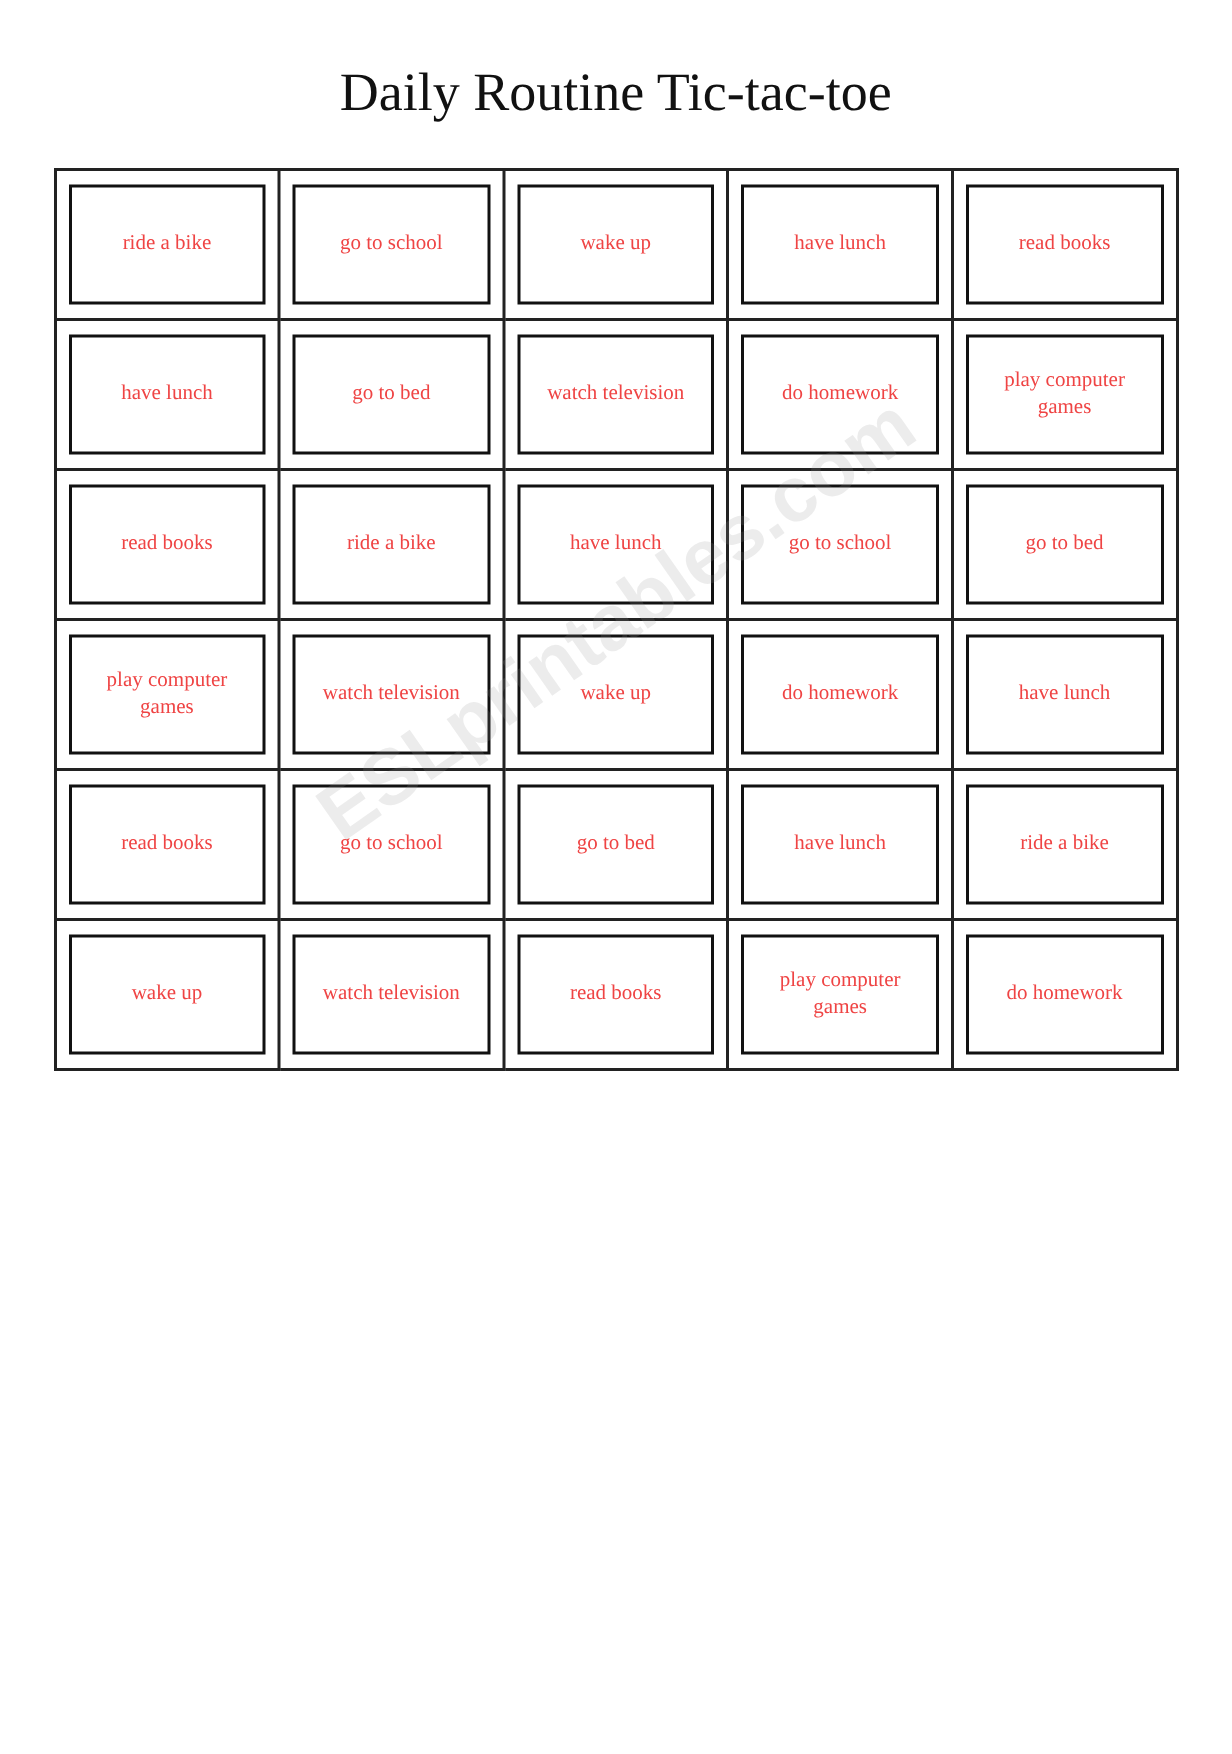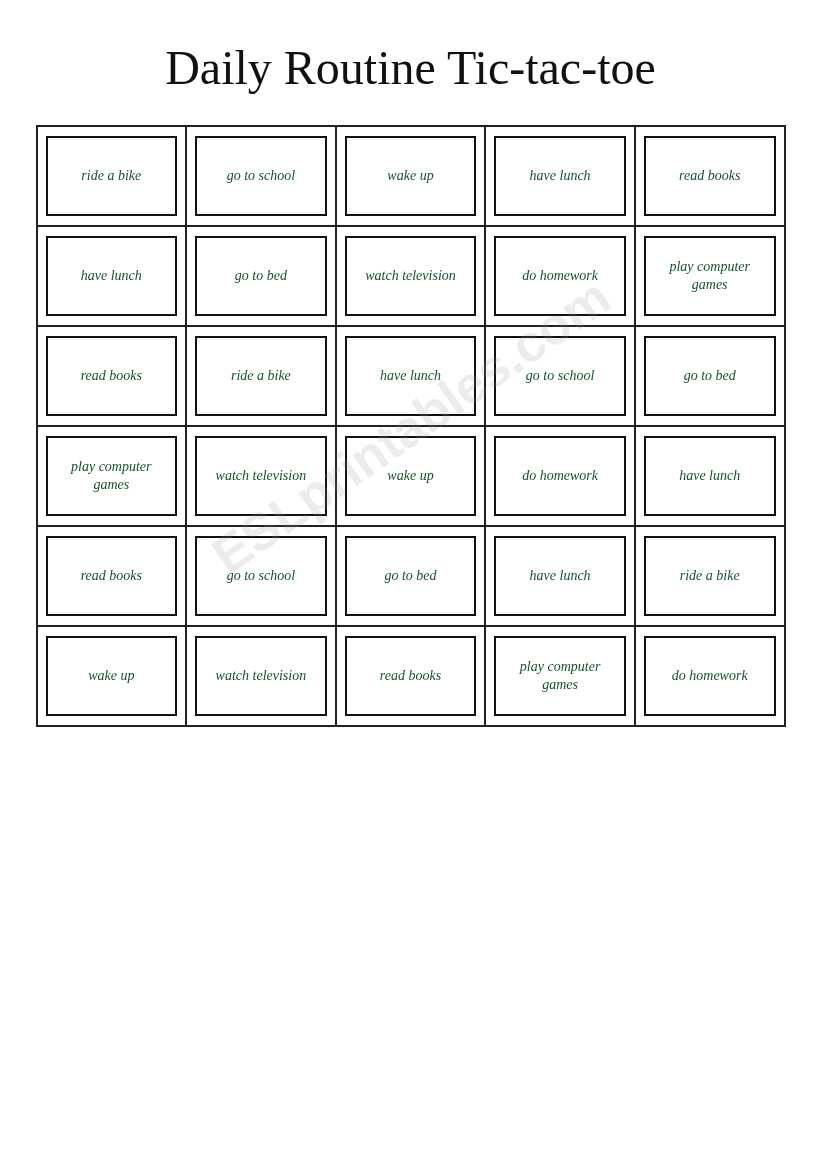--- a/index.html
+++ b/index.html
@@ -13,21 +13,21 @@
       font-family: Georgia, 'Times New Roman', serif;
       width: 821px;
       min-height: 1169px;
       display: flex;
       flex-direction: column;
       align-items: center;
       padding: 40px 20px 60px 20px;
     }
 
     .page-title {
-      font-size: 48px;
+      font-size: 36px;
       font-weight: normal;
       margin-bottom: 30px;
       text-align: center;
       color: #111;
     }
 
     .grid-container {
       display: grid;
       grid-template-columns: repeat(5, 1fr);
       width: 750px;
@@ -54,22 +54,21 @@
       display: flex;
       align-items: center;
       justify-content: center;
       padding: 6px;
     }
 
     .cell-text {
       font-size: 14px;
       text-align: center;
       line-height: 1.3;
-      color: #14532d;
-      font-style: italic;
+      color: #ef4444;
     }
 
     .watermark {
       position: absolute;
       top: 50%;
       left: 50%;
       transform: translate(-50%, -50%) rotate(-35deg);
       font-size: 52px;
       color: rgba(150, 150, 150, 0.18);
       font-family: Arial, sans-serif;

